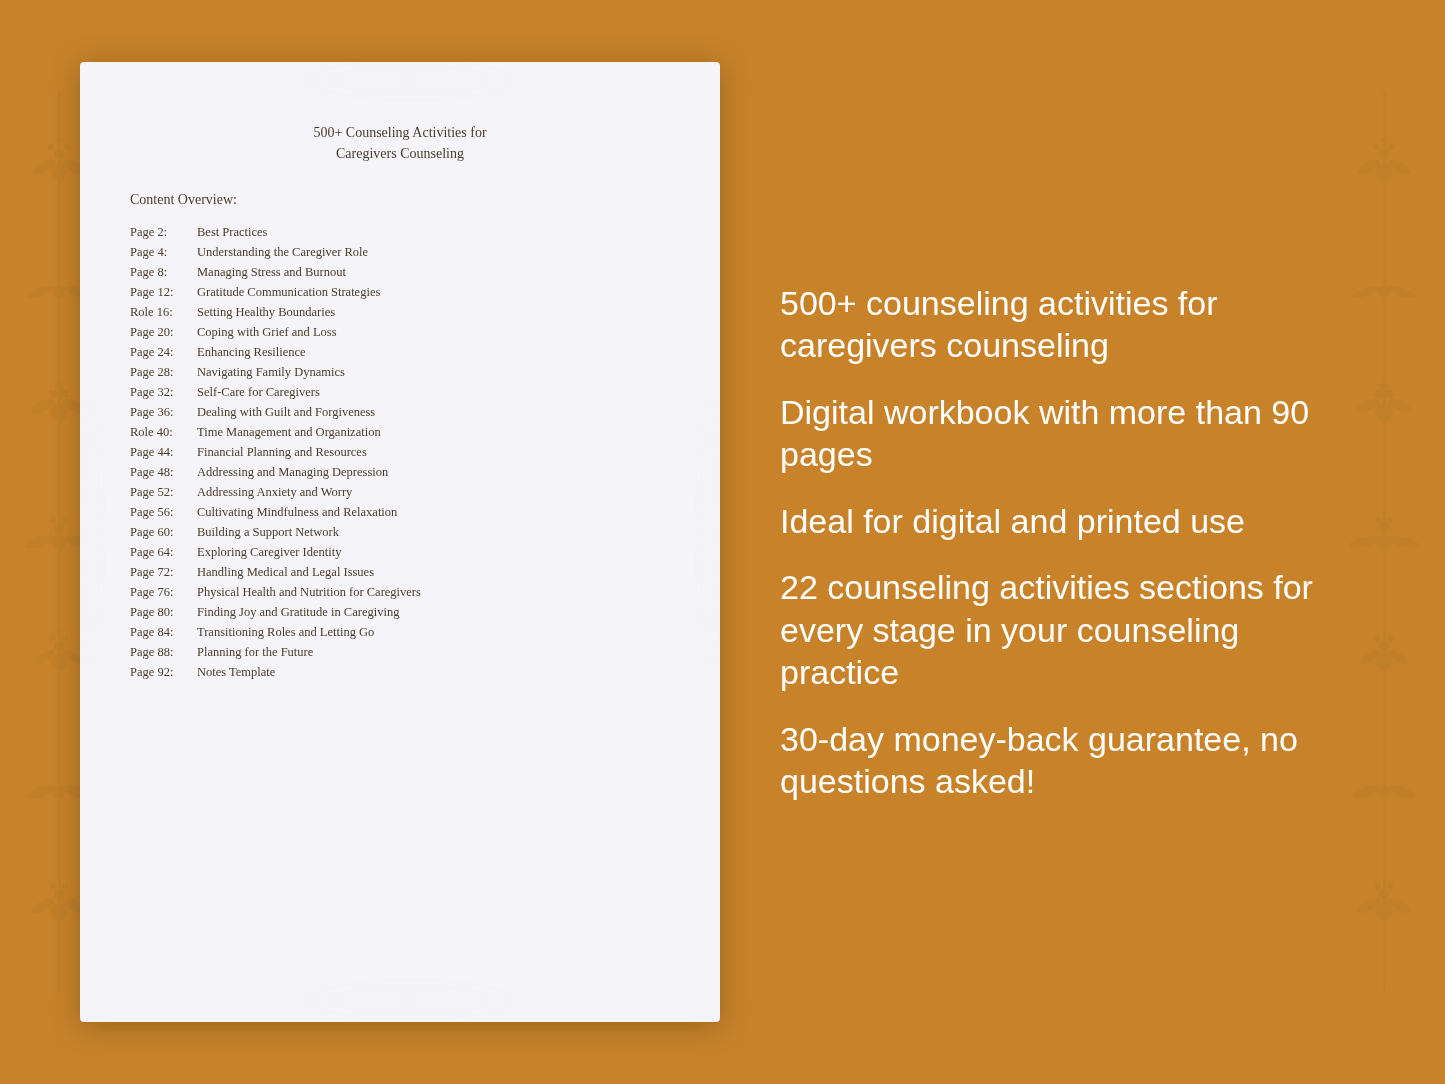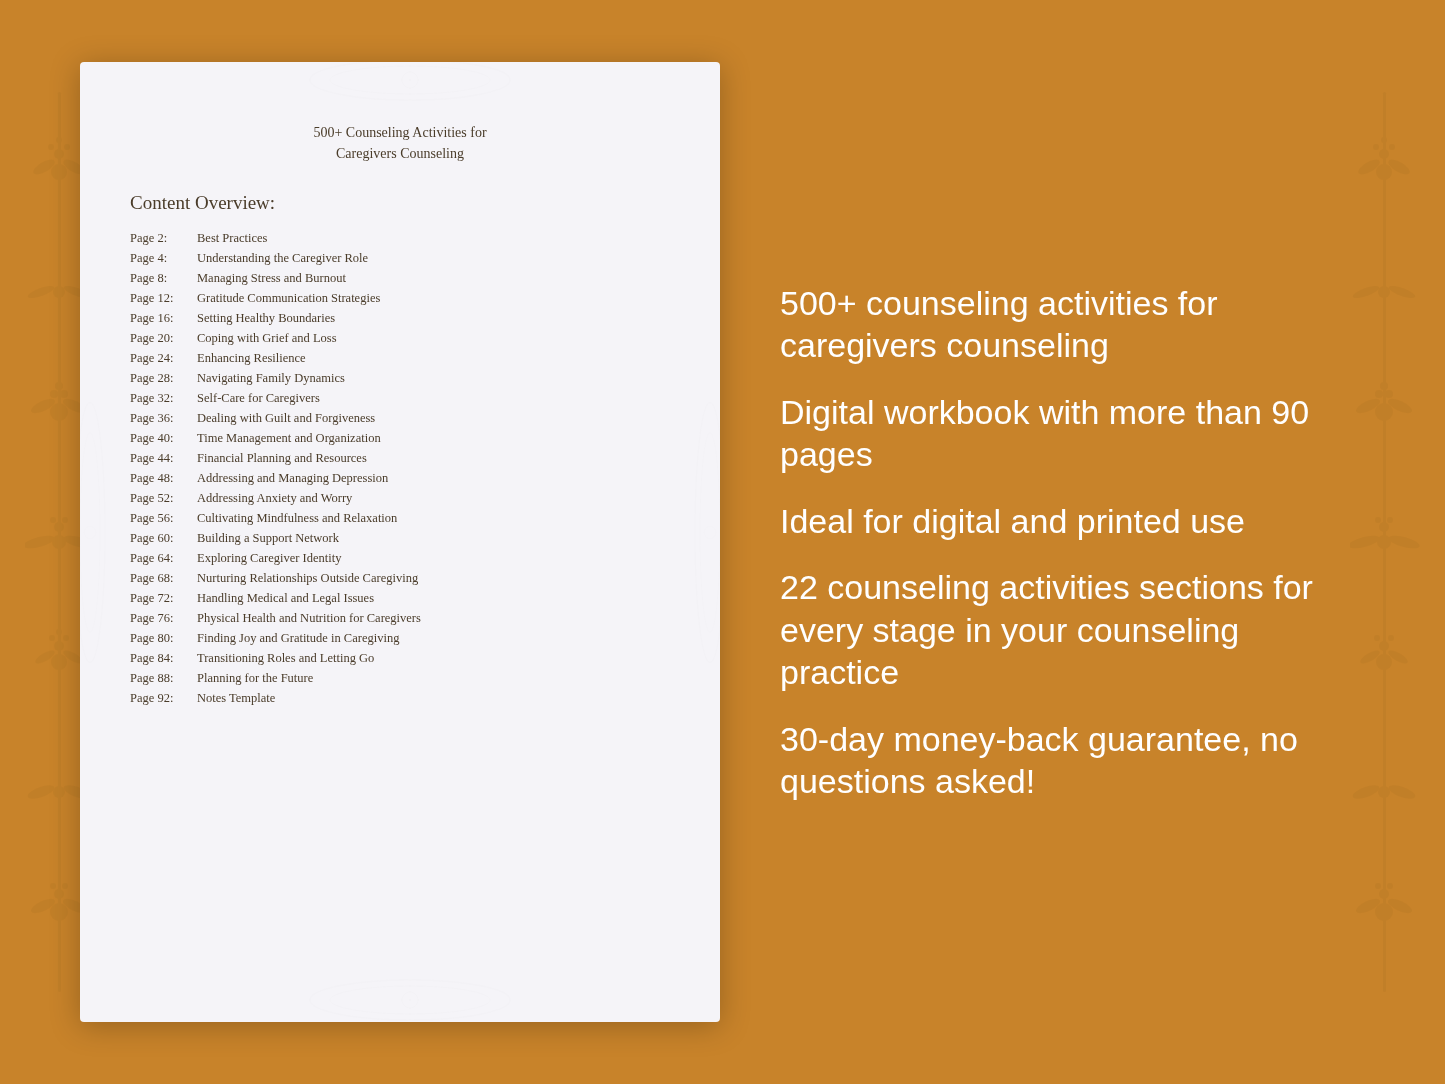--- a/index.html
+++ b/index.html
@@ -107,21 +107,21 @@
       color: #4a3c2a;
       font-size: 14px;
       font-weight: normal;
       line-height: 1.5;
       margin-bottom: 28px;
       margin-top: 20px;
     }
 
     .doc-section-label {
       color: #4a3c2a;
-      font-size: 19px;
+      font-size: 14px;
       font-weight: normal;
       margin-bottom: 14px;
     }
 
     .toc-list {
       list-style: none;
       display: flex;
       flex-direction: column;
     }
 
@@ -342,21 +342,21 @@
         </li>
         <li class="toc-item">
           <span class="toc-page">Page  8:</span>
           <span>Managing Stress and Burnout</span>
         </li>
         <li class="toc-item">
           <span class="toc-page">Page 12:</span>
           <span>Gratitude Communication Strategies</span>
         </li>
         <li class="toc-item">
-          <span class="toc-page">Page 16:</span>
+          <span class="toc-page">Role 16:</span>
           <span>Setting Healthy Boundaries</span>
         </li>
         <li class="toc-item">
           <span class="toc-page">Page 20:</span>
           <span>Coping with Grief and Loss</span>
         </li>
         <li class="toc-item">
           <span class="toc-page">Page 24:</span>
           <span>Enhancing Resilience</span>
         </li>
@@ -366,21 +366,21 @@
         </li>
         <li class="toc-item">
           <span class="toc-page">Page 32:</span>
           <span>Self-Care for Caregivers</span>
         </li>
         <li class="toc-item">
           <span class="toc-page">Page 36:</span>
           <span>Dealing with Guilt and Forgiveness</span>
         </li>
         <li class="toc-item">
-          <span class="toc-page">Page 40:</span>
+          <span class="toc-page">Role 40:</span>
           <span>Time Management and Organization</span>
         </li>
         <li class="toc-item">
           <span class="toc-page">Page 44:</span>
           <span>Financial Planning and Resources</span>
         </li>
         <li class="toc-item">
           <span class="toc-page">Page 48:</span>
           <span>Addressing and Managing Depression</span>
         </li>
@@ -392,24 +392,20 @@
           <span class="toc-page">Page 56:</span>
           <span>Cultivating Mindfulness and Relaxation</span>
         </li>
         <li class="toc-item">
           <span class="toc-page">Page 60:</span>
           <span>Building a Support Network</span>
         </li>
         <li class="toc-item">
           <span class="toc-page">Page 64:</span>
           <span>Exploring Caregiver Identity</span>
-        </li>
-        <li class="toc-item">
-          <span class="toc-page">Page 68:</span>
-          <span>Nurturing Relationships Outside Caregiving</span>
         </li>
         <li class="toc-item">
           <span class="toc-page">Page 72:</span>
           <span>Handling Medical and Legal Issues</span>
         </li>
         <li class="toc-item">
           <span class="toc-page">Page 76:</span>
           <span>Physical Health and Nutrition for Caregivers</span>
         </li>
         <li class="toc-item">

